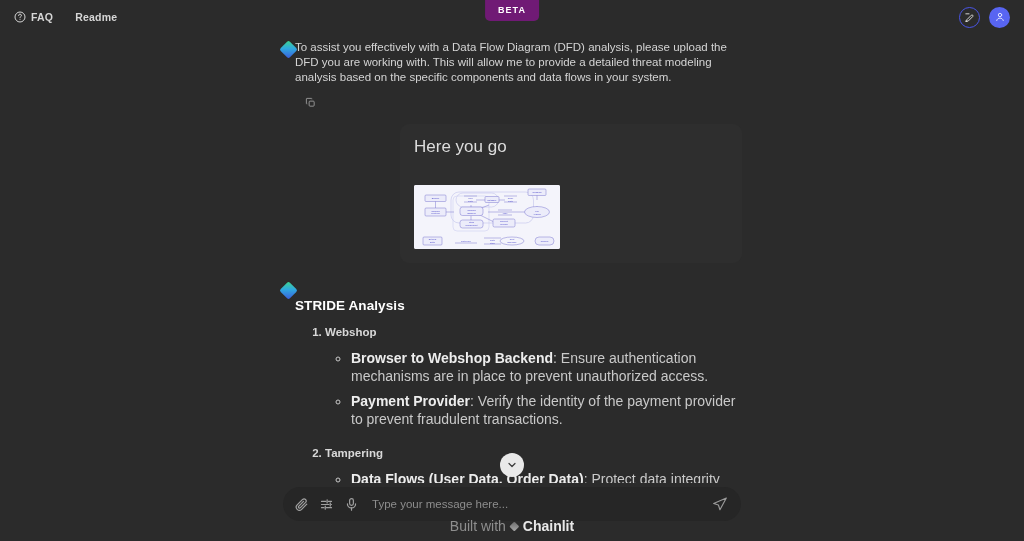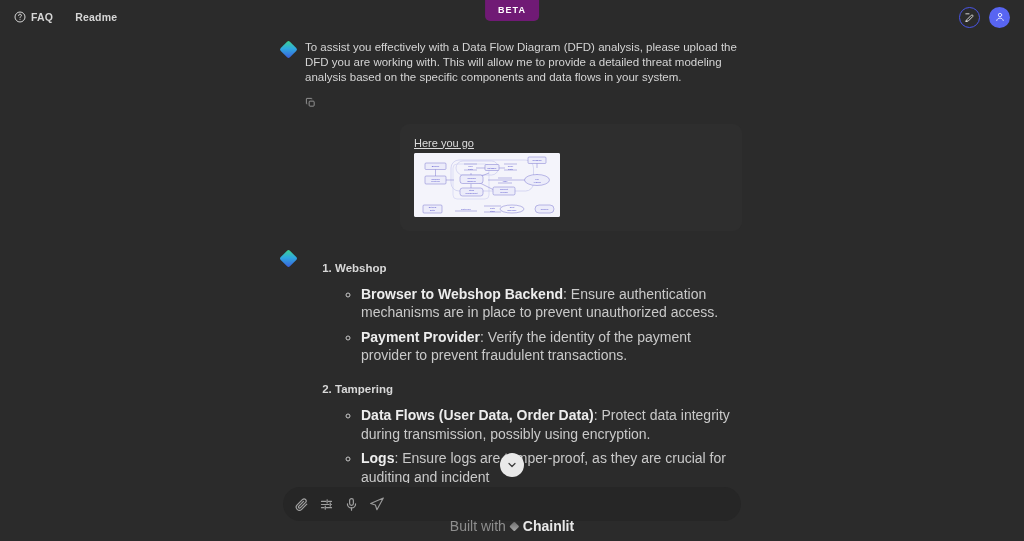--- a/index.html
+++ b/index.html
@@ -42,40 +42,40 @@
     cursor: pointer;
   }
 
   
   .chat-area {
     position: absolute; top: 34px; left: 0; right: 0; bottom: 0;
     overflow: hidden;
   }
   .chat-inner { width: 460px; margin: 0 auto; position: relative; padding-top: 6px; }
 
-  .msg-row { display: flex; gap: 10px; align-items: flex-start; }
+  .msg-row { display: flex; align-items: flex-start; }
   .logo-diamond {
     width: 13px; height: 13px; flex: 0 0 13px; margin-top: 3px;
     transform: rotate(45deg); border-radius: 2px;
     background: linear-gradient(135deg, #3dd68c 0%, #2fa8e0 45%, #3b5bdb 100%);
   }
   .msg-body { flex: 1; min-width: 0; }
   .msg-text {
     color: #d4d4d4; font-size: 11.5px; line-height: 1.32;
   }
   .copy-row { margin-top: 11px; margin-left: 23px; }
   .copy-icon { width: 11px; height: 11px; display:block; cursor:pointer; }
 
   
   .user-row { display: flex; justify-content: flex-end; margin-top: 16px; }
   .user-bubble {
     background: #2e2e2e; border-radius: 9px;
     padding: 13px 14px 14px; width: 342px;
   }
-  .user-text { color: #dcdcdc; font-size: 11px; margin-bottom: 4px; text-decoration: underline; }
+  .user-text { color: #dcdcdc; font-size: 17px; margin-bottom: 28px; }
   .attach-img {
     width: 146px; height: 64px; background: #f4f4fb;
     border-radius: 2px; position: relative; overflow: hidden;
   }
 
   
   .assist2 { margin-top: 18px; }
   .h-stride {
     color: #ffffff; font-size: 13.5px; font-weight: 700;
     margin: 17px 0 0 0; letter-spacing: .1px;
@@ -266,20 +266,21 @@
               <text x="261" y="114">Process</text>
             </g>
           </svg>
         </div>
       </div>
     </div>
 
     <div class="msg-row assist2">
       <div class="logo-diamond"></div>
       <div class="msg-body">
+        <div class="h-stride">STRIDE Analysis</div>
 
         <ol class="stride-list">
           <li>
             <span>Webshop</span>
             <ul class="sub-list">
               <li>
                 <b>Browser to Webshop Backend</b><span>: Ensure authentication mechanisms are in place to prevent unauthorized access.</span>
               </li>
               <li>
                 <b>Payment Provider</b><span>: Verify the identity of the payment provider to prevent fraudulent transactions.</span>
@@ -317,20 +318,21 @@
     </svg>
     <svg class="comp-icon" viewBox="0 0 24 24" fill="none" stroke="#bdbdbd" stroke-width="1.9" stroke-linecap="round">
       <path d="M4 7h7M15 7h5M4 17h4M12 17h8M4 12h12M20 12h0"></path>
       <path d="M13 4.5v5M10 14.5v5M18 9.5v5"></path>
     </svg>
     <svg class="comp-icon" viewBox="0 0 24 24" fill="none" stroke="#bdbdbd" stroke-width="1.9" stroke-linecap="round" stroke-linejoin="round">
       <rect x="9" y="2.5" width="6" height="11" rx="3"></rect>
       <path d="M5.5 11a6.5 6.5 0 0 0 13 0"></path>
       <path d="M12 17.5V21"></path>
     </svg>
+    <input class="comp-input" type="text" value="" placeholder="Type your message here..." style="">
     <svg class="send-icon" viewBox="0 0 24 24" fill="#9a9a9a" stroke="none">
       <path d="M21.5 3L2.5 11.2l7.1 2.3 2.3 7.1L21.5 3z" fill="none" stroke="#9a9a9a" stroke-width="1.7" stroke-linejoin="round"></path>
     </svg>
   </div>
 
   <div class="built-with">
     <span class="bw-text">Built with</span>
     <span class="bw-diamond"></span>
     <span class="bw-brand">Chainlit</span>
   </div>

